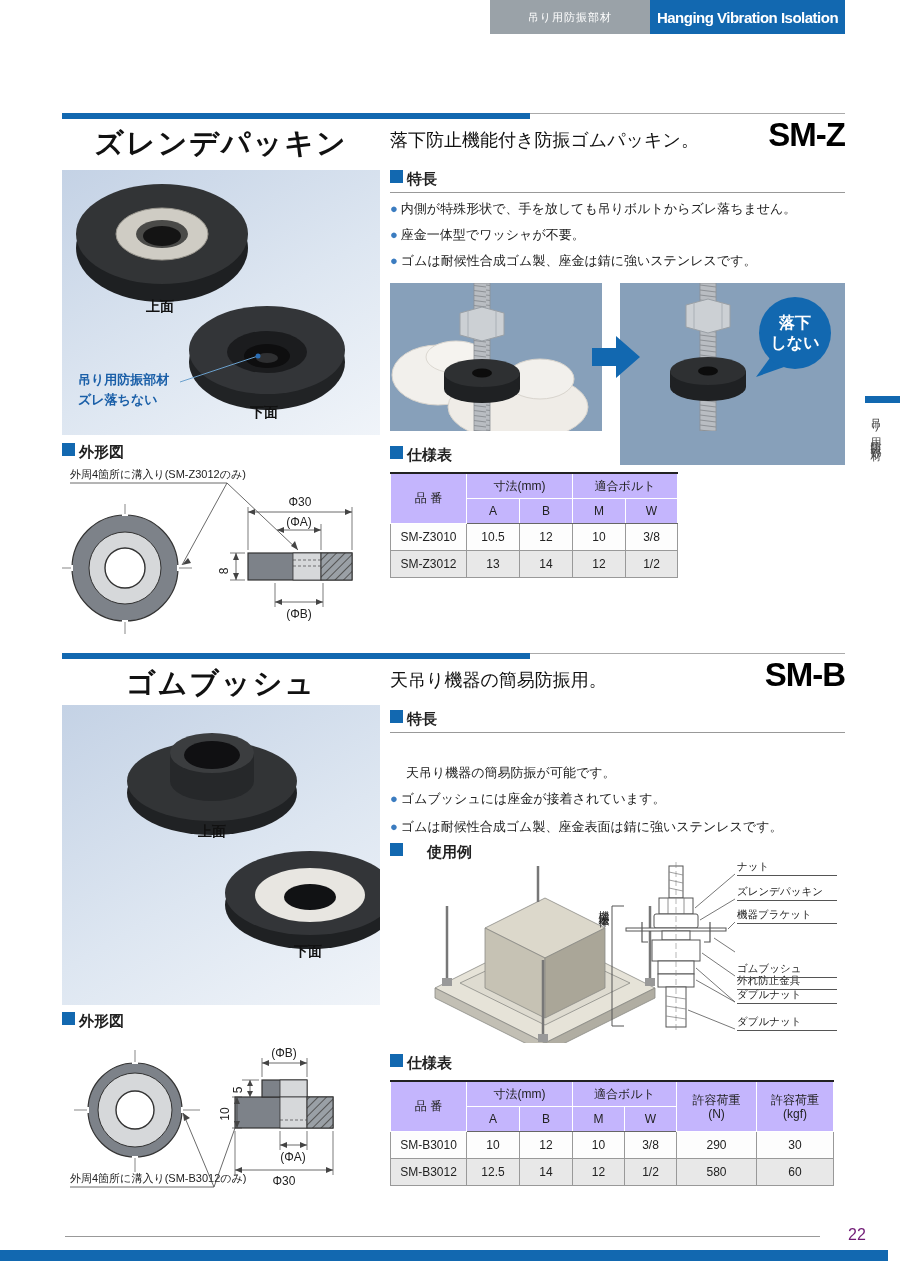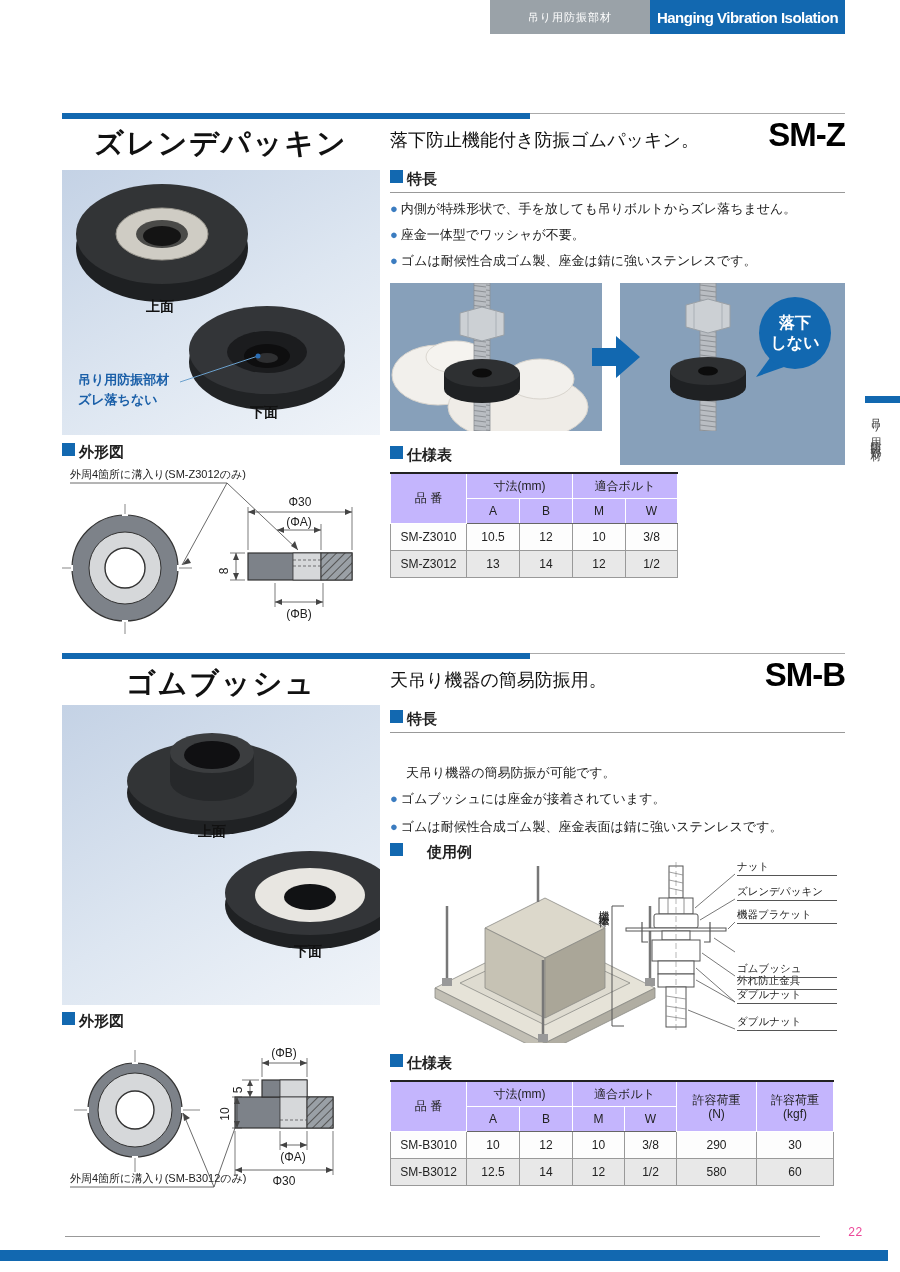--- a/index.html
+++ b/index.html
@@ -42,21 +42,21 @@
   .th2line{line-height:14px;font-size:12px;}
   
   svg text{font-family:"Liberation Sans","DejaVu Sans",sans-serif;}
   .note-text{font-size:11px;color:#222;}
   
   .ulabel{font-size:10.5px;color:#222;width:100px;border-bottom:1px solid #555;padding-bottom:1px;white-space:nowrap;}
   .vtext{writing-mode:vertical-rl;text-orientation:upright;}
   .sidetab-text{font-size:11px;color:#444;letter-spacing:3px;}
   .bodylabel{font-size:11px;color:#222;letter-spacing:2px;}
   .footer-line{height:1px;background:#999;}
-  .pagenum{font-size:12px;color:#ec4899;font-family:Liberation Mono, monospace;}
+  .pagenum{font-size:16px;color:#701a75;}
   .bottombar{background:#1268b0;}
 </style>
 </head>
 <body>
 
 <div id="page">
 
   <div class="abs hdr-gray">吊り用防振部材</div>
   <div class="abs hdr-blue">Hanging Vibration Isolation</div>
 

